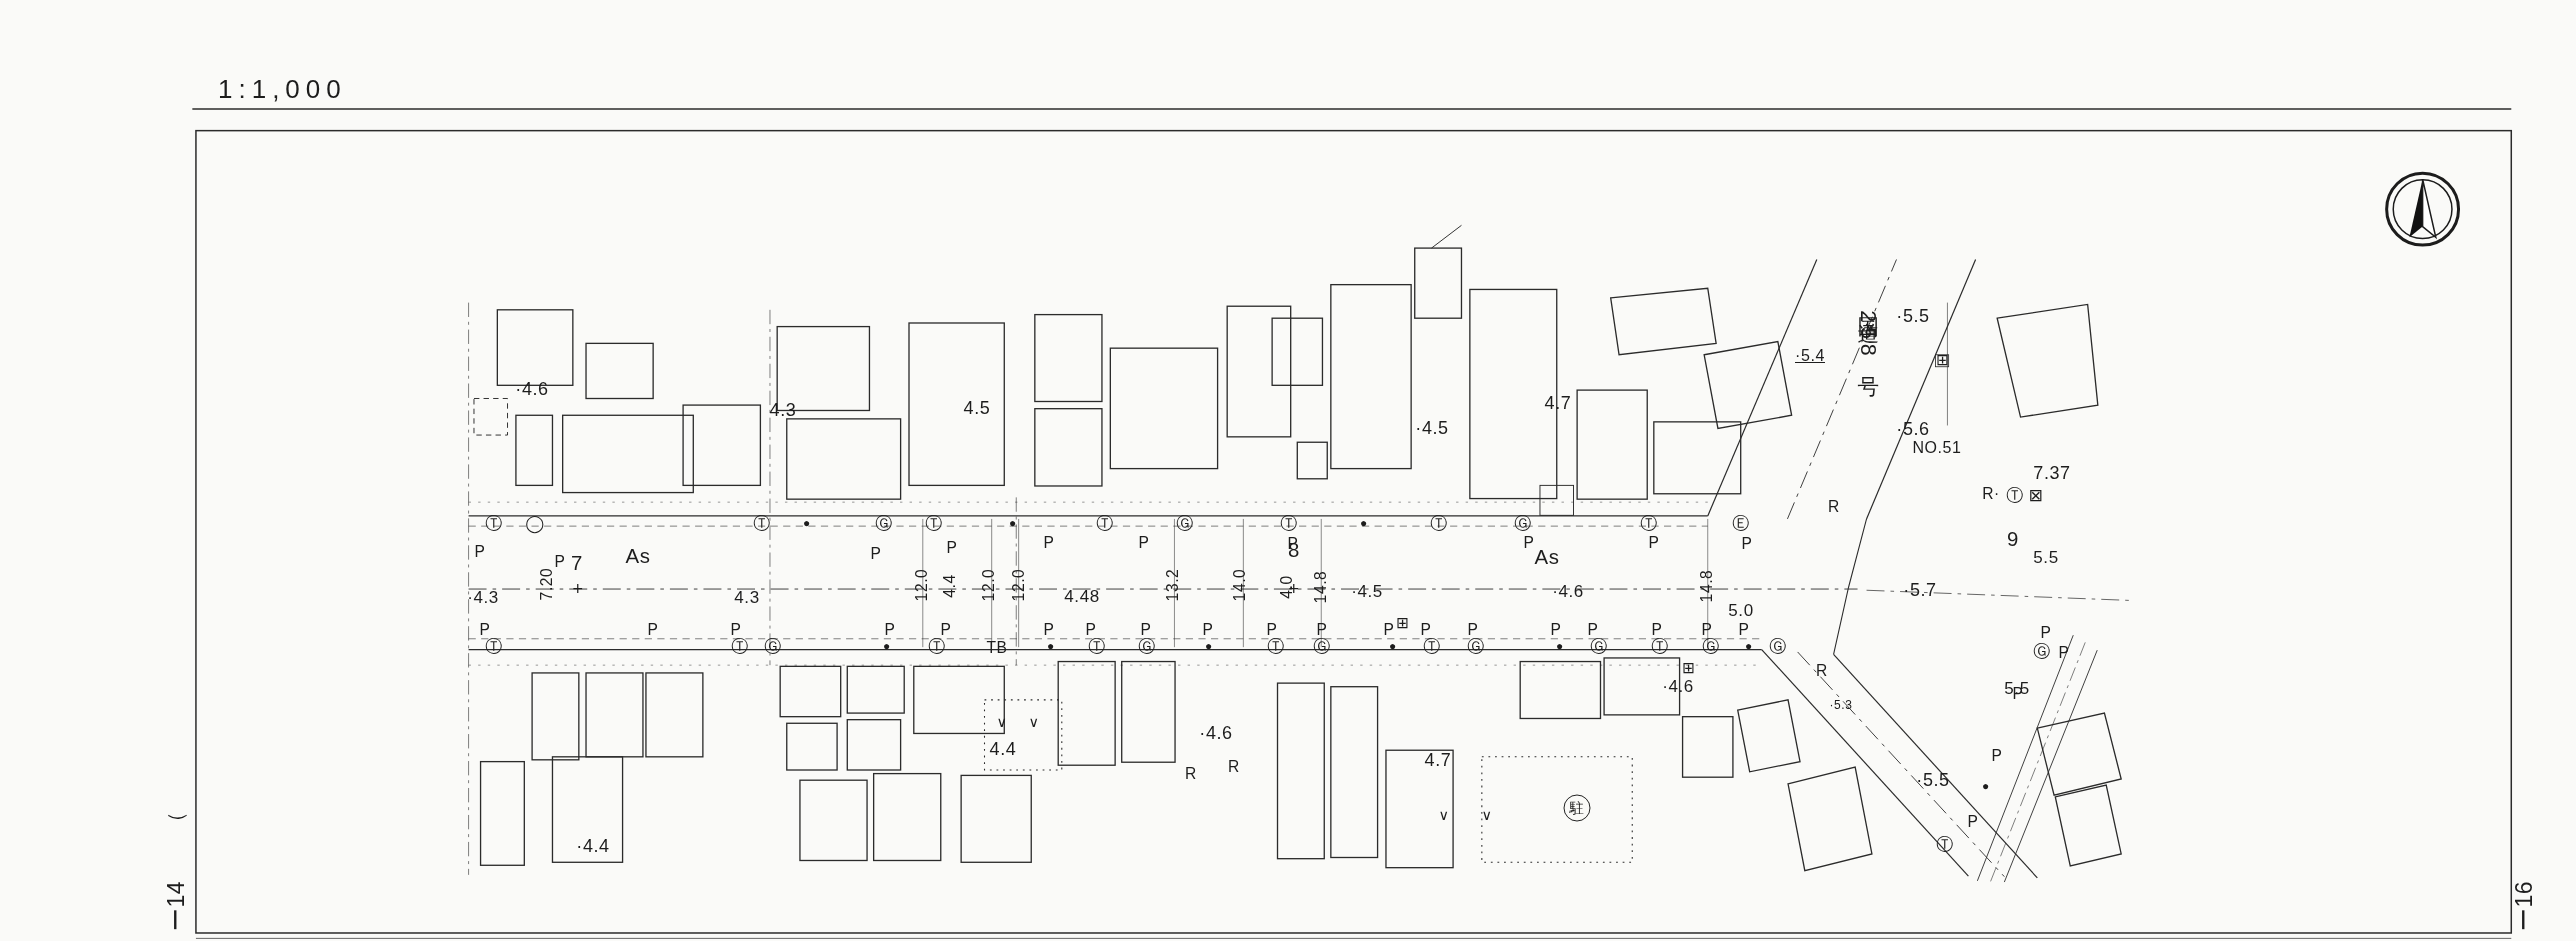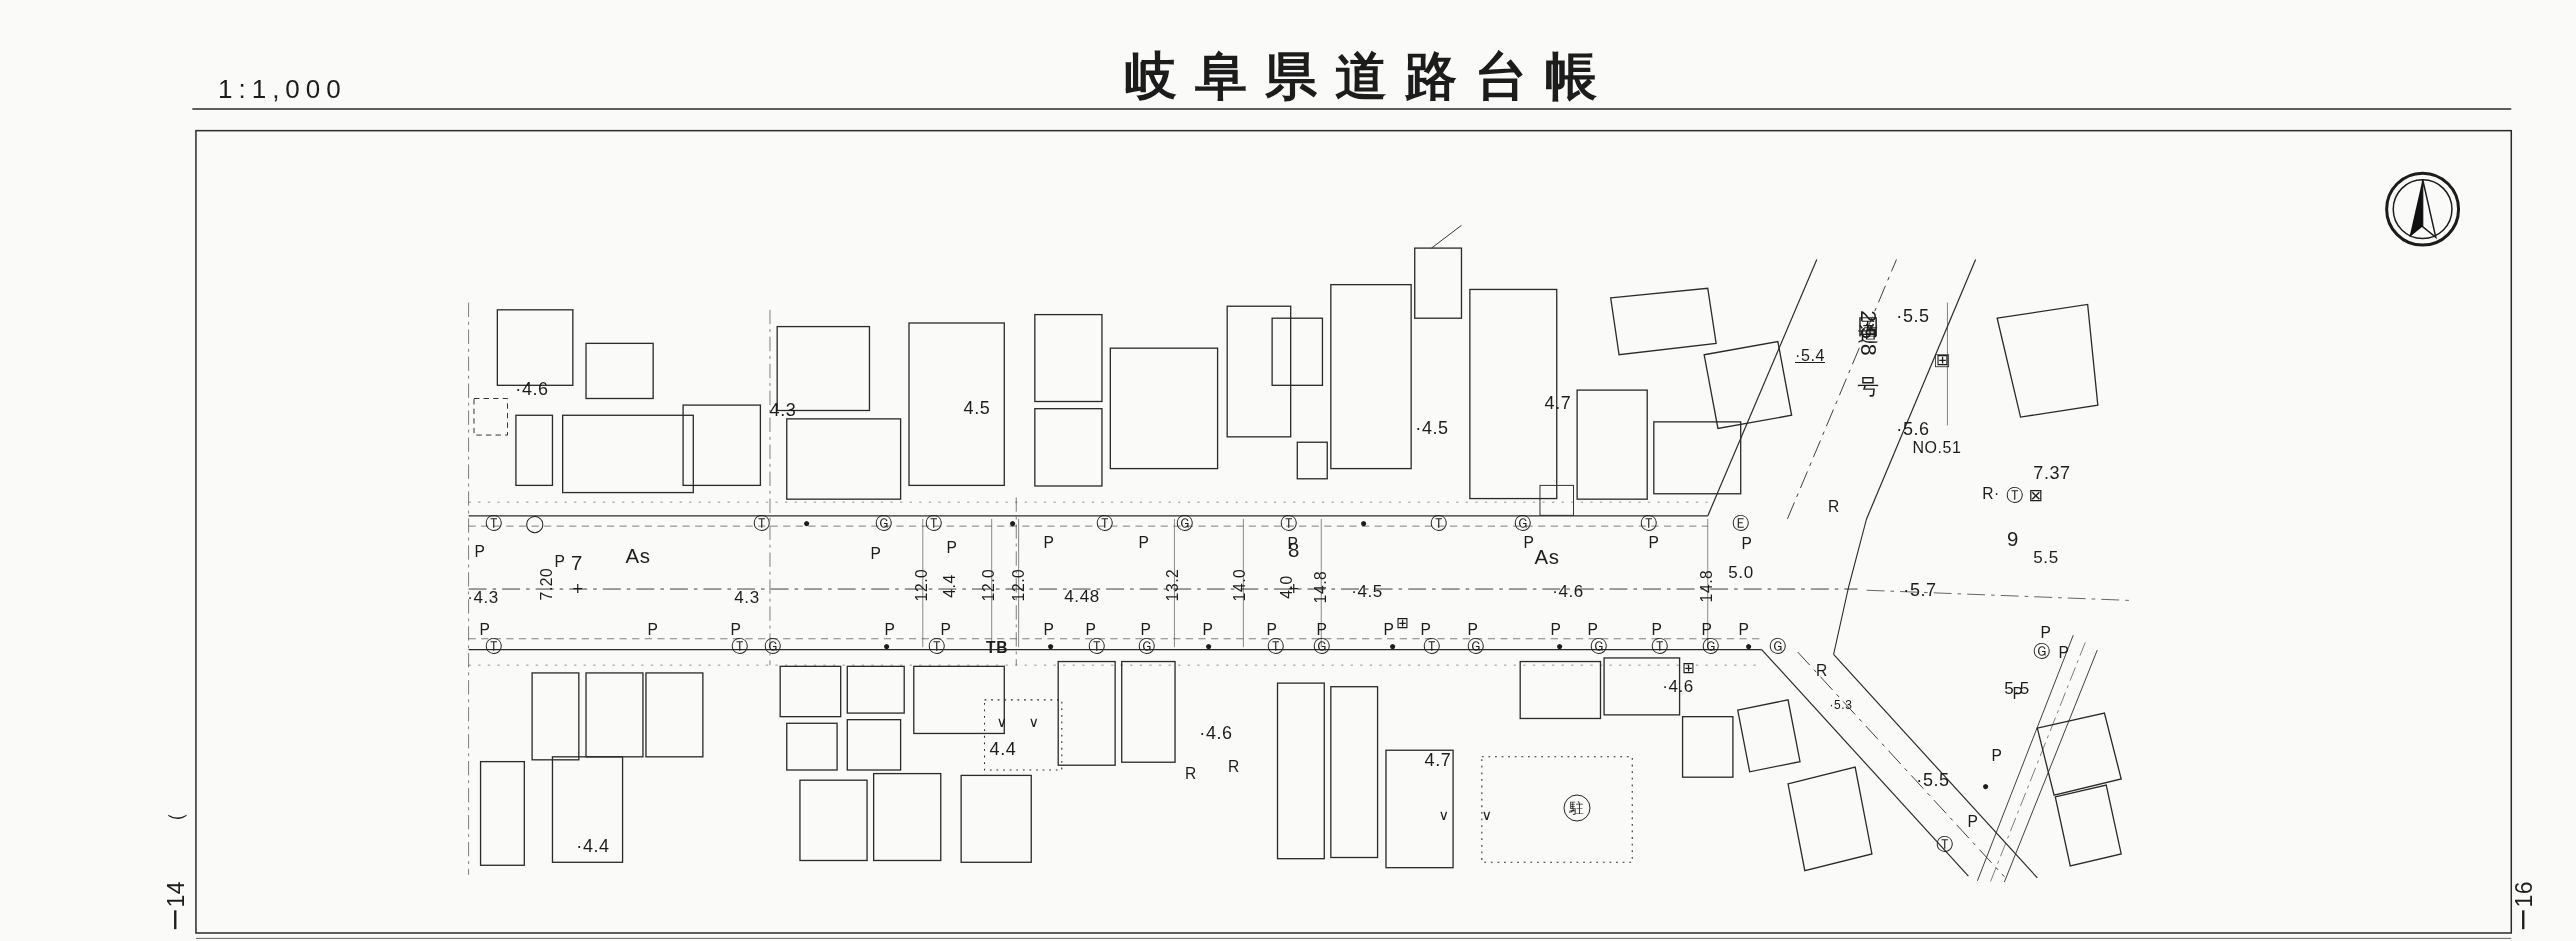--- a/index.html
+++ b/index.html
@@ -151,21 +151,20 @@
       <rect x="2677" y="1098" width="126" height="95"></rect>
       <rect x="2808" y="1196" width="84" height="101"></rect>
       <polygon points="2900,1185 2984,1168 3004,1271 2920,1288"></polygon>
       <polygon points="2984,1308 3096,1280 3124,1425 3012,1453"></polygon>
       <polygon points="3400,1215 3512,1190 3540,1300 3428,1327"></polygon>
       <polygon points="3430,1330 3515,1310 3540,1425 3455,1445"></polygon>
     </g>
   </svg>
 
   <div class="hdr hdr-scale">1:1,000</div>
-  <div class="hdr hdr-title">岐阜県道路台帳</div>
 
   <div id="label-layer">
       <div class="map-label" style="left: 176px; top: 822px; font-size: 21.6px; transform: translate(-50%, -50%) rotate(-90deg);">（</div>
       <div class="map-label" style="left: 176px; top: 906px; font-size: 23px; transform: translate(-50%, -50%) rotate(-90deg);">ー14</div>
       <div class="map-label" style="left: 2524px; top: 906px; font-size: 23px; transform: translate(-50%, -50%) rotate(-90deg);">ー16</div>
       <div class="map-label vert" style="left: 1868px; top: 333px; font-size: 21.6px; transform: translate(-50%, -50%);">国道258号</div>
       <div class="map-label" style="left: 532px; top: 389px; font-size: 18px; transform: translate(-50%, -50%);">·4.6</div>
       <div class="map-label" style="left: 783px; top: 410px; font-size: 18px; transform: translate(-50%, -50%);">4.3</div>
       <div class="map-label" style="left: 977px; top: 408px; font-size: 18px; transform: translate(-50%, -50%);">4.5</div>
       <div class="map-label" style="left: 1432px; top: 428px; font-size: 18px; transform: translate(-50%, -50%);">·4.5</div>
@@ -195,22 +194,22 @@
       <div class="map-label" style="left: 1082px; top: 596px; font-size: 17px; transform: translate(-50%, -50%);">4.48</div>
       <div class="map-label" style="left: 1173px; top: 585px; font-size: 15.6px; transform: translate(-50%, -50%) rotate(-90deg);">13.2</div>
       <div class="map-label" style="left: 1240px; top: 585px; font-size: 15.6px; transform: translate(-50%, -50%) rotate(-90deg);">14.0</div>
       <div class="map-label" style="left: 1294px; top: 550px; font-size: 20.4px; transform: translate(-50%, -50%);">8</div>
       <div class="map-label" style="left: 1287px; top: 587px; font-size: 15.6px; transform: translate(-50%, -50%) rotate(-90deg);">4.0</div>
       <div class="map-label" style="left: 1321px; top: 587px; font-size: 15.6px; transform: translate(-50%, -50%) rotate(-90deg);">14.8</div>
       <div class="map-label" style="left: 1367px; top: 591px; font-size: 17px; transform: translate(-50%, -50%);">·4.5</div>
       <div class="map-label" style="left: 1547px; top: 557px; font-size: 20.4px; transform: translate(-50%, -50%);">As</div>
       <div class="map-label" style="left: 1568px; top: 591px; font-size: 17px; transform: translate(-50%, -50%);">·4.6</div>
       <div class="map-label" style="left: 1707px; top: 586px; font-size: 15.6px; transform: translate(-50%, -50%) rotate(-90deg);">14.8</div>
-      <div class="map-label" style="left: 1741px; top: 572px; font-size: 17px; transform: translate(-50%, -50%);">5.0</div>
-      <div class="map-label" style="left: 997px; top: 648px; font-size: 15.6px; transform: translate(-50%, -50%); font-weight: bold;">TB</div>
+      <div class="map-label" style="left: 1741px; top: 610px; font-size: 17px; transform: translate(-50%, -50%);">5.0</div>
+      <div class="map-label" style="left: 997px; top: 648px; font-size: 15.6px; transform: translate(-50%, -50%);">TB</div>
       <div class="map-label" style="left: 1003px; top: 749px; font-size: 18px; transform: translate(-50%, -50%);">4.4</div>
       <div class="map-label" style="left: 1002px; top: 722px; font-size: 14.4px; transform: translate(-50%, -50%);">∨</div>
       <div class="map-label" style="left: 1034px; top: 722px; font-size: 14.4px; transform: translate(-50%, -50%);">∨</div>
       <div class="map-label" style="left: 1444px; top: 815px; font-size: 14.4px; transform: translate(-50%, -50%);">∨</div>
       <div class="map-label" style="left: 1487px; top: 815px; font-size: 14.4px; transform: translate(-50%, -50%);">∨</div>
       <div class="map-label" style="left: 1216px; top: 733px; font-size: 18px; transform: translate(-50%, -50%);">·4.6</div>
       <div class="map-label" style="left: 1191px; top: 774px; font-size: 15.6px; transform: translate(-50%, -50%);">R</div>
       <div class="map-label" style="left: 1234px; top: 767px; font-size: 15.6px; transform: translate(-50%, -50%);">R</div>
       <div class="map-label" style="left: 1438px; top: 760px; font-size: 18px; transform: translate(-50%, -50%);">4.7</div>
       <div class="map-label" style="left: 593px; top: 846px; font-size: 18px; transform: translate(-50%, -50%);">·4.4</div>

